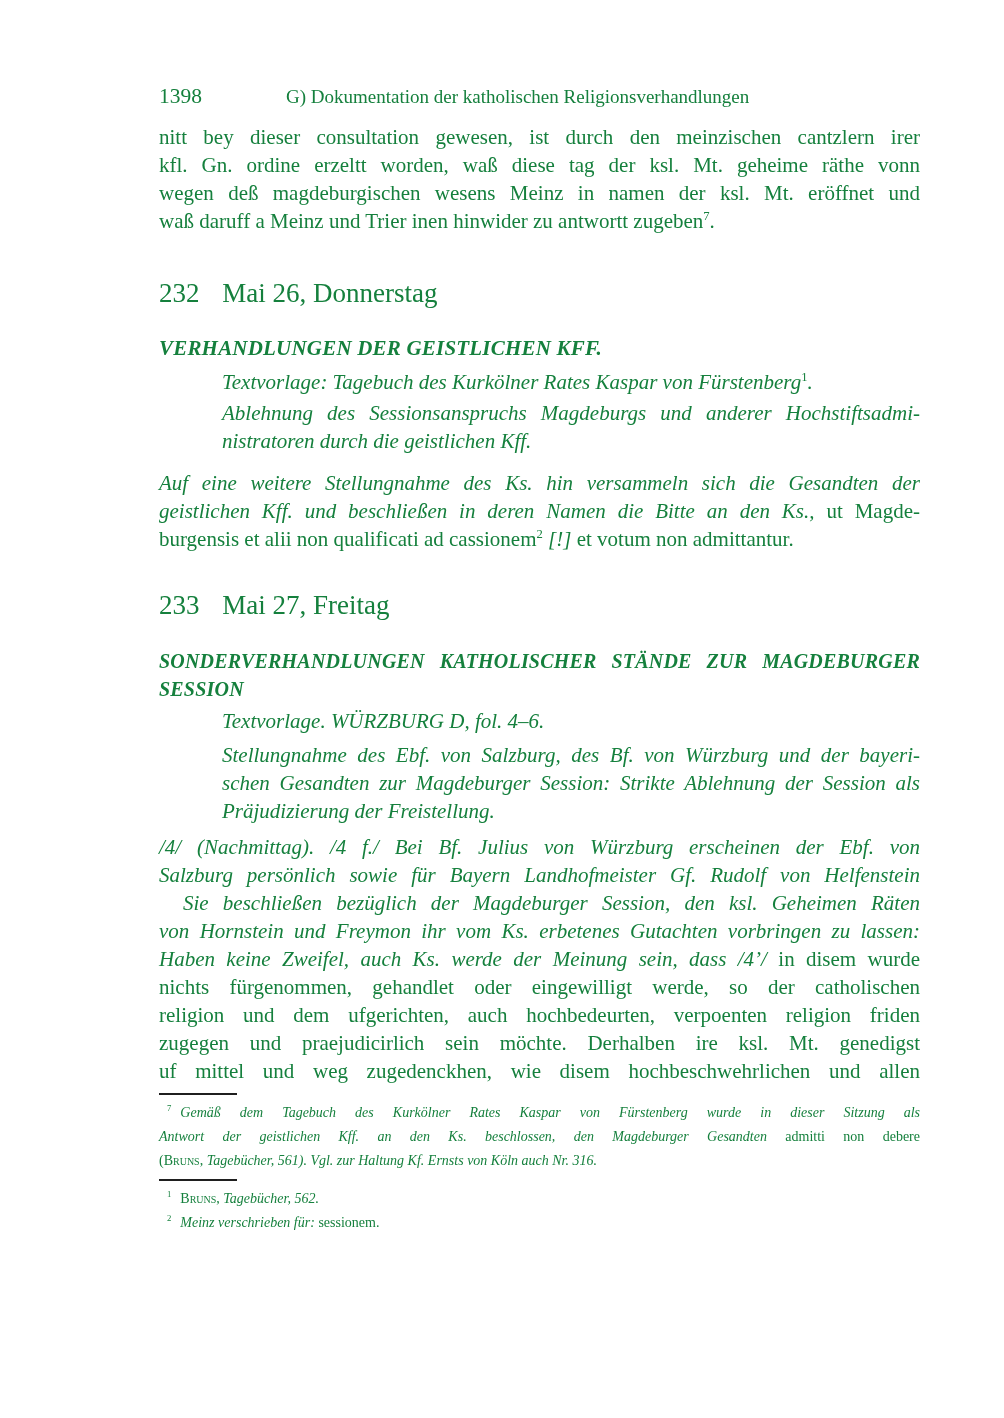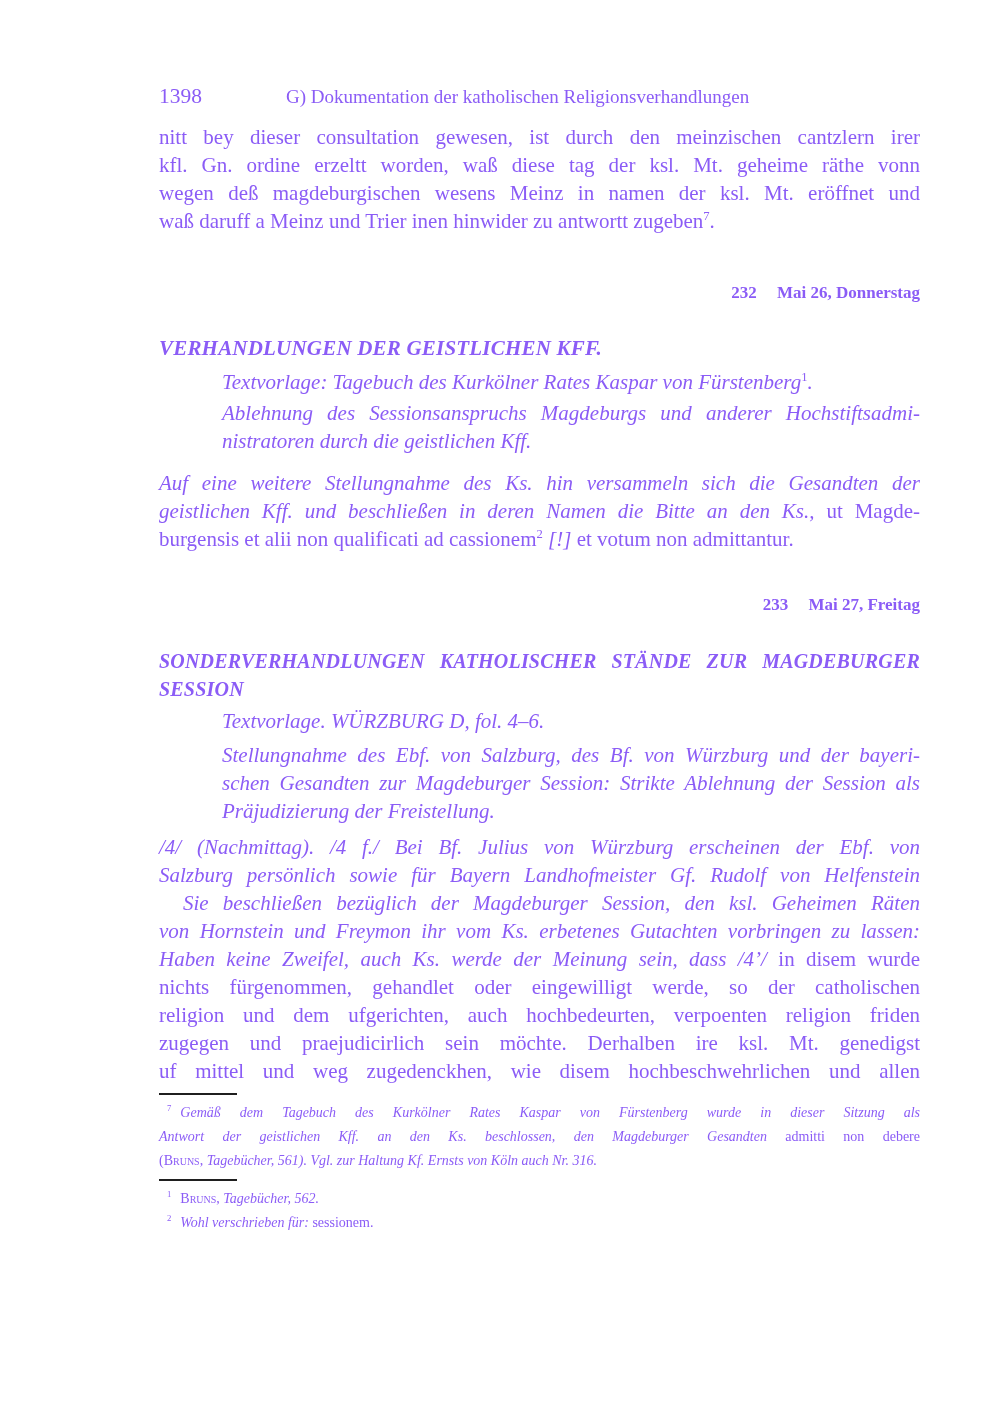--- a/index.html
+++ b/index.html
@@ -1,20 +1,20 @@
 <!DOCTYPE html>
 <html><head>
 <meta charset="utf-8">
 <style>
   html,body{margin:0;padding:0;background:#ffffff;}
   .page{
     position:relative;
     width:1004px;height:1418px;
     background:#ffffff;
-    color:#8b5cf6;
+    color:#15803d;
     font-family:"Liberation Serif", serif;
     overflow:hidden;
   }
   .content{
     position:absolute;left:159px;top:0;
     width:761px;
     padding-top:82px;
   }
   .line{font-size:21px;line-height:28px;text-align:left;}
   .just{text-align:justify;text-align-last:justify;}
@@ -22,21 +22,21 @@
   .sc{font-variant:small-caps;}
   .sup{font-size:0.6em;vertical-align:super;line-height:0;}
   .fnm{font-size:0.62em;vertical-align:super;line-height:0;margin-right:9px;}
 
   .running-header{display:flex;align-items:baseline;line-height:28px;}
   .page-number{font-size:21.5px;}
   .header-title{font-size:19px;margin-left:84px;}
 
   .p-intro{margin-top:12px;}
 
-  .entry-head{margin-top:44px;font-weight:bold;font-size:17px;line-height:28px;text-align:right;}
+  .entry-head{margin-top:44px;font-weight:normal;font-size:27px;line-height:28px;}
   .entry-head .date{margin-left:16px;}
   .entry-head-233{margin-top:38px;}
 
   .caps-head{margin-top:27px;}
   .caps-head .line{font-size:21px;letter-spacing:0.2px;font-weight:bold;}
   .caps-head-233{margin-top:28px;}
   .caps-head-233 .line{font-size:20px;letter-spacing:0.2px;}
 
   .source-note{margin-left:63px;margin-top:6px;}
   .source-note-233{margin-top:4px;}
@@ -139,17 +139,17 @@
         <div class="line"><span>(</span><span class="sc">Bruns</span><span>, </span><span class="it">Tagebücher, 561). Vgl. zur Haltung Kf. Ernsts von Köln auch Nr. 316.</span></div>
       </div>
 
     <div class="fn-rule fn-rule-2"></div>
 
     <div class="footnote">
         <div class="line" style="text-indent: 8px;"><span class="fnm">1</span><span class="sc">Bruns</span><span>, </span><span class="it">Tagebücher, 562.</span></div>
       </div>
 
     <div class="footnote footnote-2">
-        <div class="line" style="text-indent: 8px;"><span class="fnm">2</span><span class="it">Wohl verschrieben für:</span><span> sessionem.</span></div>
+        <div class="line" style="text-indent: 8px;"><span class="fnm">2</span><span class="it">Meinz verschrieben für:</span><span> sessionem.</span></div>
       </div>
 
   </div>
 </div>
 
 </body></html>

